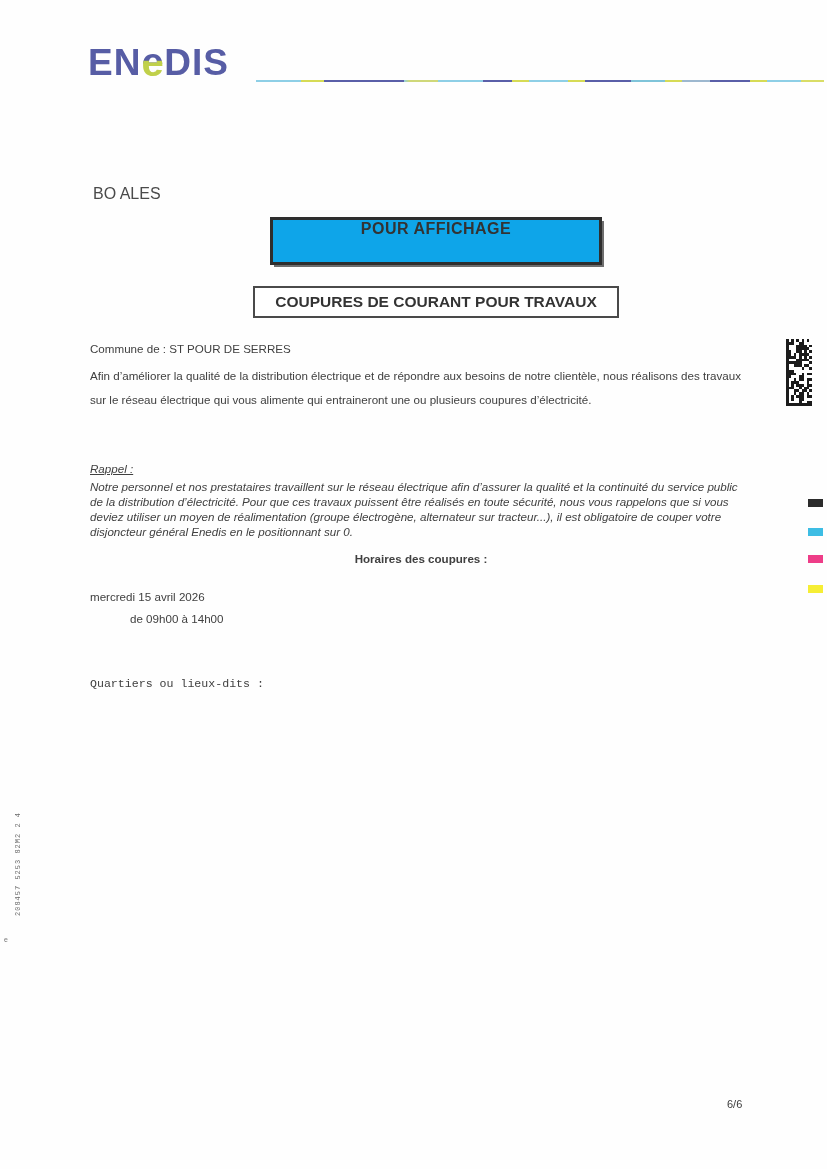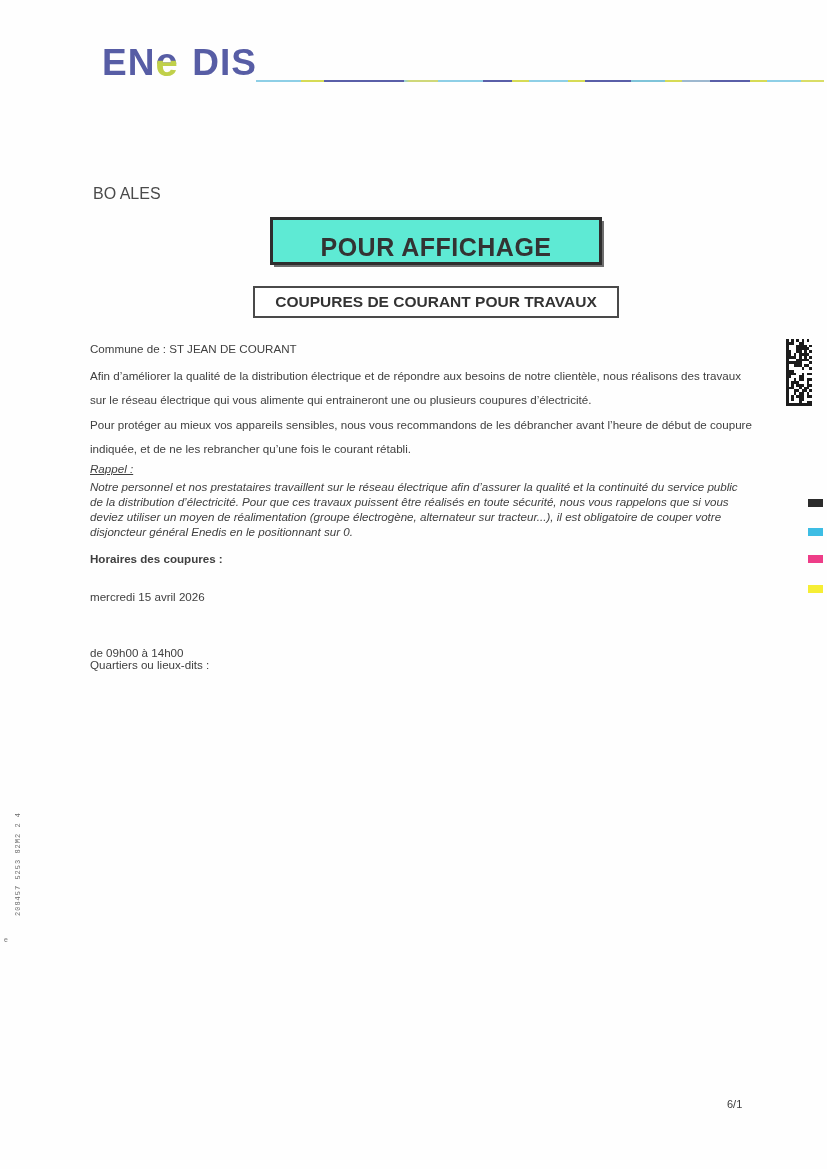--- a/index.html
+++ b/index.html
@@ -4,21 +4,21 @@
 <style>
   html,body{margin:0;padding:0;background:#e8e8e8;}
   #page{
     position:relative; width:827px; height:1169px; background:#fefefe;
     margin:0 auto; overflow:hidden;
     font-family:"Liberation Sans", sans-serif; color:#404040;
   }
   
   .logo{position:absolute; left:88px; top:44px; font-weight:bold;
         font-size:37px; letter-spacing:1px; color:#575da5; line-height:1;}
-  .logo .seg{display:inline-block;margin-left:14px;}
+  .logo .seg{display:inline-block;}
   .logo-e{position:relative; display:inline-block; width:0.62em; height:1em; vertical-align:bottom;}
   .logo-e span{position:absolute; left:0; top:0; font-size:1.08em; line-height:0.95;}
   .logo-e .e-top{color:#575da5; clip-path:inset(0 0 48% 0);}
   .logo-e .e-bot{color:#c0d04a; clip-path:inset(44% 0 0 0);}
   .divider{
     position:absolute; left:256px; top:80px; width:568px; height:2px;
     background:linear-gradient(90deg,
       #8ecfe6 0%, #8ecfe6 8%, #d6db55 8%, #d6db55 12%,
       #5a5fa8 12%, #5a5fa8 26%, #8ecfe6 26%, #cfd879 27%,
       #cfd879 32%, #8ecfe6 32%, #8ecfe6 40%, #5a5fa8 40%,
@@ -28,43 +28,43 @@
       #d6db55 75%, #9db8cf 75%, #9db8cf 80%, #5a5fa8 80%,
       #5a5fa8 87%, #d6db55 87%, #d6db55 90%, #8ecfe6 90%,
       #8ecfe6 96%, #d9dd66 96%, #d9dd66 100%);
   }
   
   .office{position:absolute; left:93px; top:185px; font-size:16px; color:#4a4a4a;}
   
   .box-affichage{
     position:absolute; left:270px; top:217px; width:326px; height:42px;
     border:3px solid #2e2e2e; box-shadow:3px 3px 0 -1px #6e6e6e;
-    display:flex; align-items:flex-end; justify-content:center;
-    font-size:25px; font-weight:bold; color:#333; letter-spacing:0.5px;
-    background:#5eead4;
+    display:flex; align-items:flex-start; justify-content:center;
+    font-size:16px; font-weight:bold; color:#333; letter-spacing:0.5px;
+    background:#0ea5e9;
   }
   .box-coupures{
     position:absolute; left:253px; top:286px; width:362px; height:28px;
     border:2px solid #4a4a4a;
     display:flex; align-items:center; justify-content:center;
     font-size:15.5px; font-weight:bold; color:#333;
     background:#fff;
     text-align:right;
   }
   
   .bodytext{position:absolute; left:90px; font-size:11.6px; line-height:24px; width:662px; color:#404040;}
   .commune{top:337px;}
   .para1{top:364px;}
   .para2{top:413px;}
   .rappel-label{top:460px; font-style:italic; text-decoration:underline; line-height:18px;}
   .rappel-text{top:479px; font-style:italic; line-height:15px; width:656px;}
-  .horaires-label{top:551px; font-weight:bold; line-height:16px;}
+  .horaires-label{top:551px; font-weight:bold; line-height:16px;text-align:center;}
   .date-line{top:589px; line-height:16px;}
-  .time-line{top:645px; line-height:16px;}
-  .quartiers-label{top:657px; line-height:16px;}
+  .time-line{top:611px; line-height:16px;margin-left:40px;}
+  .quartiers-label{top:676px; line-height:16px;font-family:Liberation Mono, monospace;}
   .quartiers-value{top:669px; line-height:16px;}
   
   #barcode{
     position:absolute; left:786px; top:339px;
     display:grid; grid-template-columns:repeat(10,2.6px); grid-auto-rows:2.8px;
     background:#fff;
   }
   #barcode div{width:2.6px; height:2.8px;}
   #barcode .bc-on{background:#1c1c1c;}
   
@@ -93,23 +93,22 @@
 
   <div class="office">BO ALES</div>
 
   <div class="box-affichage">
     <span>POUR AFFICHAGE</span>
   </div>
   <div class="box-coupures">
     <span>COUPURES DE COURANT POUR TRAVAUX</span>
   </div>
 
-  <div class="bodytext commune">Commune de : ST JEAN DE COURANT</div>
+  <div class="bodytext commune">Commune de : ST POUR DE SERRES</div>
   <div class="bodytext para1">Afin d’améliorer la qualité de la distribution électrique et de répondre aux besoins de notre clientèle, nous réalisons des travaux sur le réseau électrique qui vous alimente qui entraineront une ou plusieurs coupures d’électricité.</div>
-  <div class="bodytext para2">Pour protéger au mieux vos appareils sensibles, nous vous recommandons de les débrancher avant l’heure de début de coupure indiquée, et de ne les rebrancher qu’une fois le courant rétabli.</div>
   <div class="bodytext rappel-label">Rappel :</div>
   <div class="bodytext rappel-text">Notre personnel et nos prestataires travaillent sur le réseau électrique afin d’assurer la qualité et la continuité du service public de la distribution d’électricité. Pour que ces travaux puissent être réalisés en toute sécurité, nous vous rappelons que si vous deviez utiliser un moyen de réalimentation (groupe électrogène, alternateur sur tracteur...), il est obligatoire de couper votre disjoncteur général Enedis en le positionnant sur 0.</div>
   <div class="bodytext horaires-label">Horaires des coupures :</div>
   <div class="bodytext date-line">mercredi 15 avril 2026</div>
   <div class="bodytext time-line">de 09h00 à 14h00</div>
   <div class="bodytext quartiers-label">Quartiers ou lieux-dits :</div>
 
   <div id="barcode">
       <div class="bc-on"></div>
       <div></div>
@@ -354,15 +353,15 @@
     </div>
 
   <div class="cbar cbar-k" style="background: rgb(43, 43, 43);"></div>
   <div class="cbar cbar-c" style="background: rgb(61, 189, 228);"></div>
   <div class="cbar cbar-m" style="background: rgb(238, 61, 136);"></div>
   <div class="cbar cbar-y" style="background: rgb(246, 238, 53);"></div>
 
   <div class="vcode">208457 5253 82M2 2 4</div>
   <div class="vdot">e</div>
 
-  <div class="pagenum">6/1</div>
+  <div class="pagenum">6/6</div>
 
 </div>
 
 </body></html>

